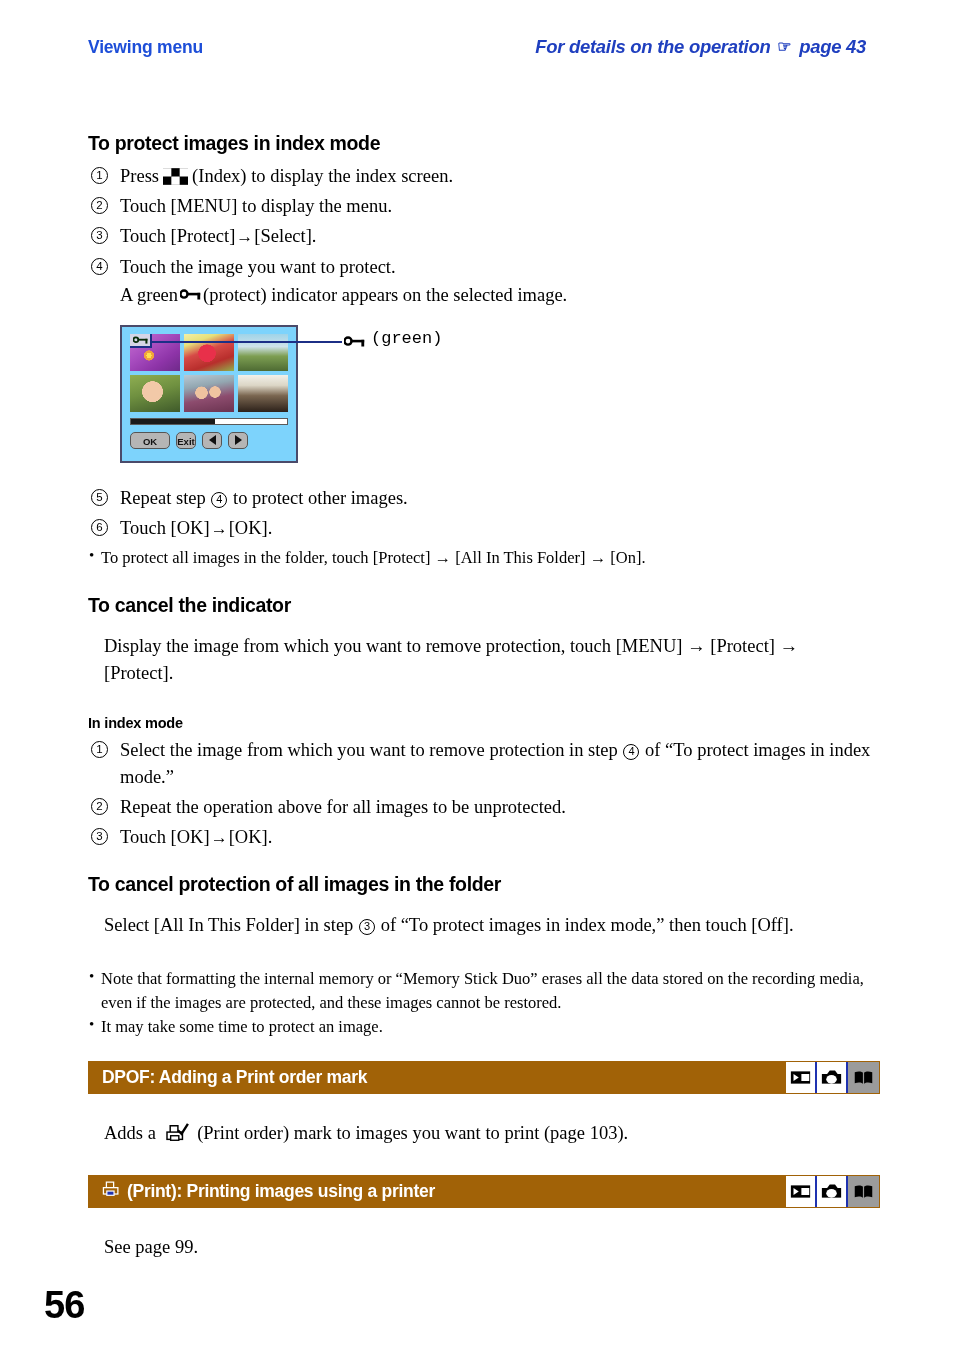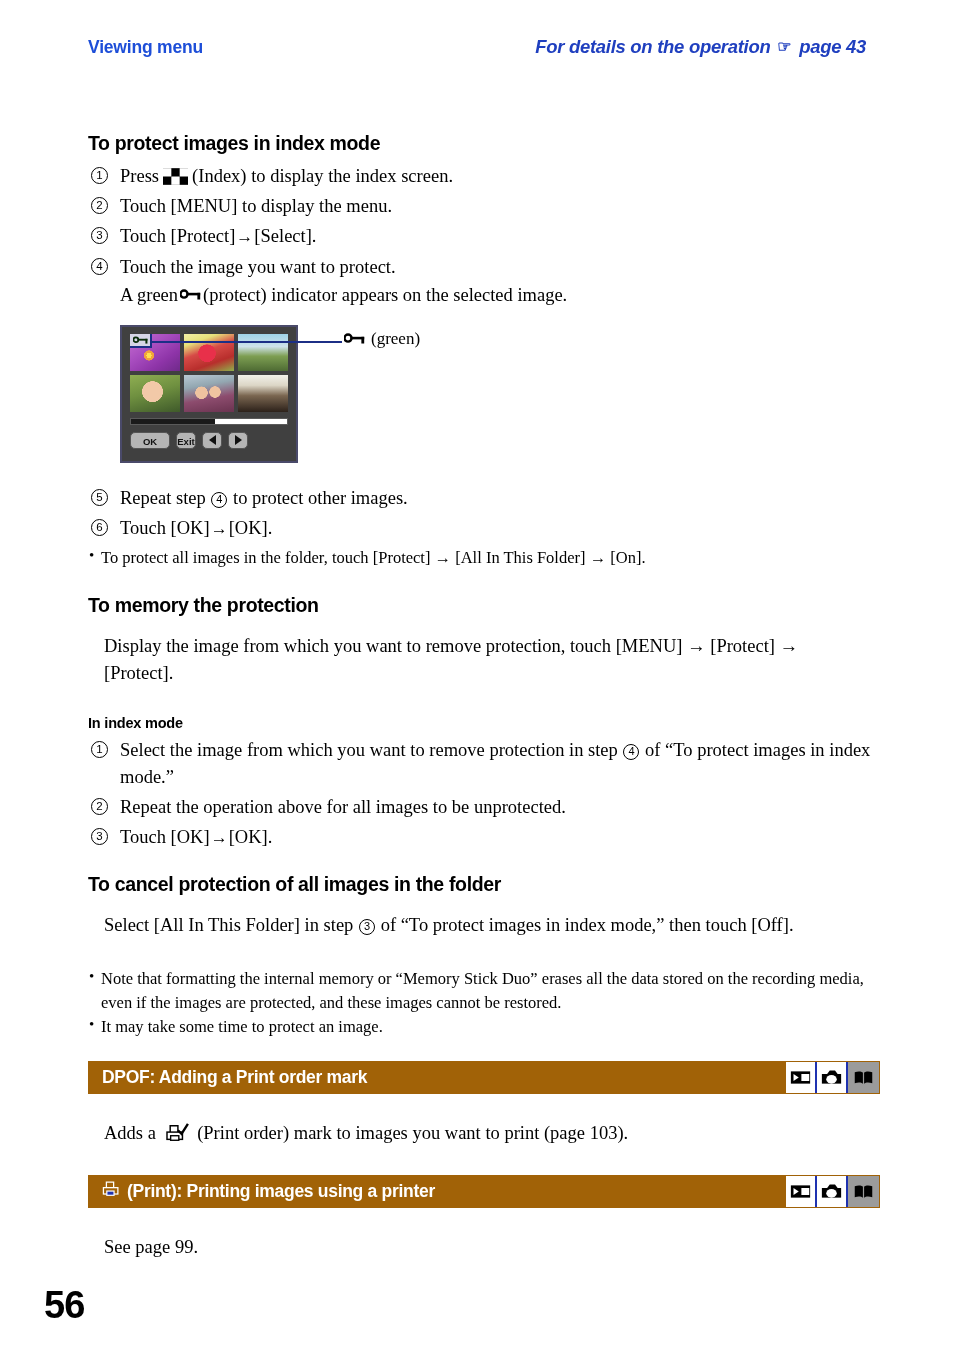--- a/index.html
+++ b/index.html
@@ -141,21 +141,21 @@
   .figure {
     position: relative;
     margin: 16px 0 10px 32px;
     width: 700px;
     height: 150px;
   }
   .camera-screen {
     position: absolute;
     left: 0; top: 0;
     width: 178px; height: 138px;
-    background: #404040;
+    background: #7dd3fc;
     border: 2.5px solid #4a4a6a;
     padding: 7px 8px 6px 8px;
   }
   .thumb-grid {
     display: grid;
     grid-template-columns: repeat(3, 1fr);
     grid-template-rows: repeat(2, 1fr);
     gap: 4px;
     height: 78px;
   }
@@ -230,24 +230,24 @@
   
   .callout-line {
     position: absolute;
     left: 30px; top: 16px;
     width: 192px; height: 0;
     border-top: 2.4px solid #1c2f86;
   }
   .callout-label {
     position: absolute;
     left: 222px; top: 4px;
-    font-family: Liberation Serif, serif;
+    font-family: Liberation Mono, monospace;
     font-size: 17px;
     white-space: nowrap;
-    display: flex; 
+    display: flex; align-items: center;
   }
 
   
   .bluebar {
     position: relative;
     background: #a16207;
     height: 33px;
     display: flex;
     align-items: center;
     padding-left: 14px;
@@ -387,21 +387,21 @@
     <li>
       <span class="circnum">6</span>
       <span>Touch [OK]</span><span class="arrow">→</span><span>[OK].</span>
     </li>
   </ol>
 
   <ul class="bullets" style="margin-top:4px;">
     <li>To protect all images in the folder, touch [Protect] → [All In This Folder] → [On].</li>
   </ul>
 
-  <h2 class="section-head" style="margin-top:24px;">To memory the protection</h2>
+  <h2 class="section-head" style="margin-top:24px;">To cancel the indicator</h2>
 
   <p class="body-p">Display the image from which you want to remove protection, touch [MENU] → [Protect] → [Protect].</p>
 
   <h3 class="sub-head" style="margin-top:28px;">In index mode</h3>
   <ol class="steps" style="margin-top:6px;">
     <li>
       <span class="circnum">1</span>
       <span>Select the image from which you want to remove protection in step</span>
       <span class="circnum-inline">4</span>
       <span>of “To protect images in index mode.”</span>

